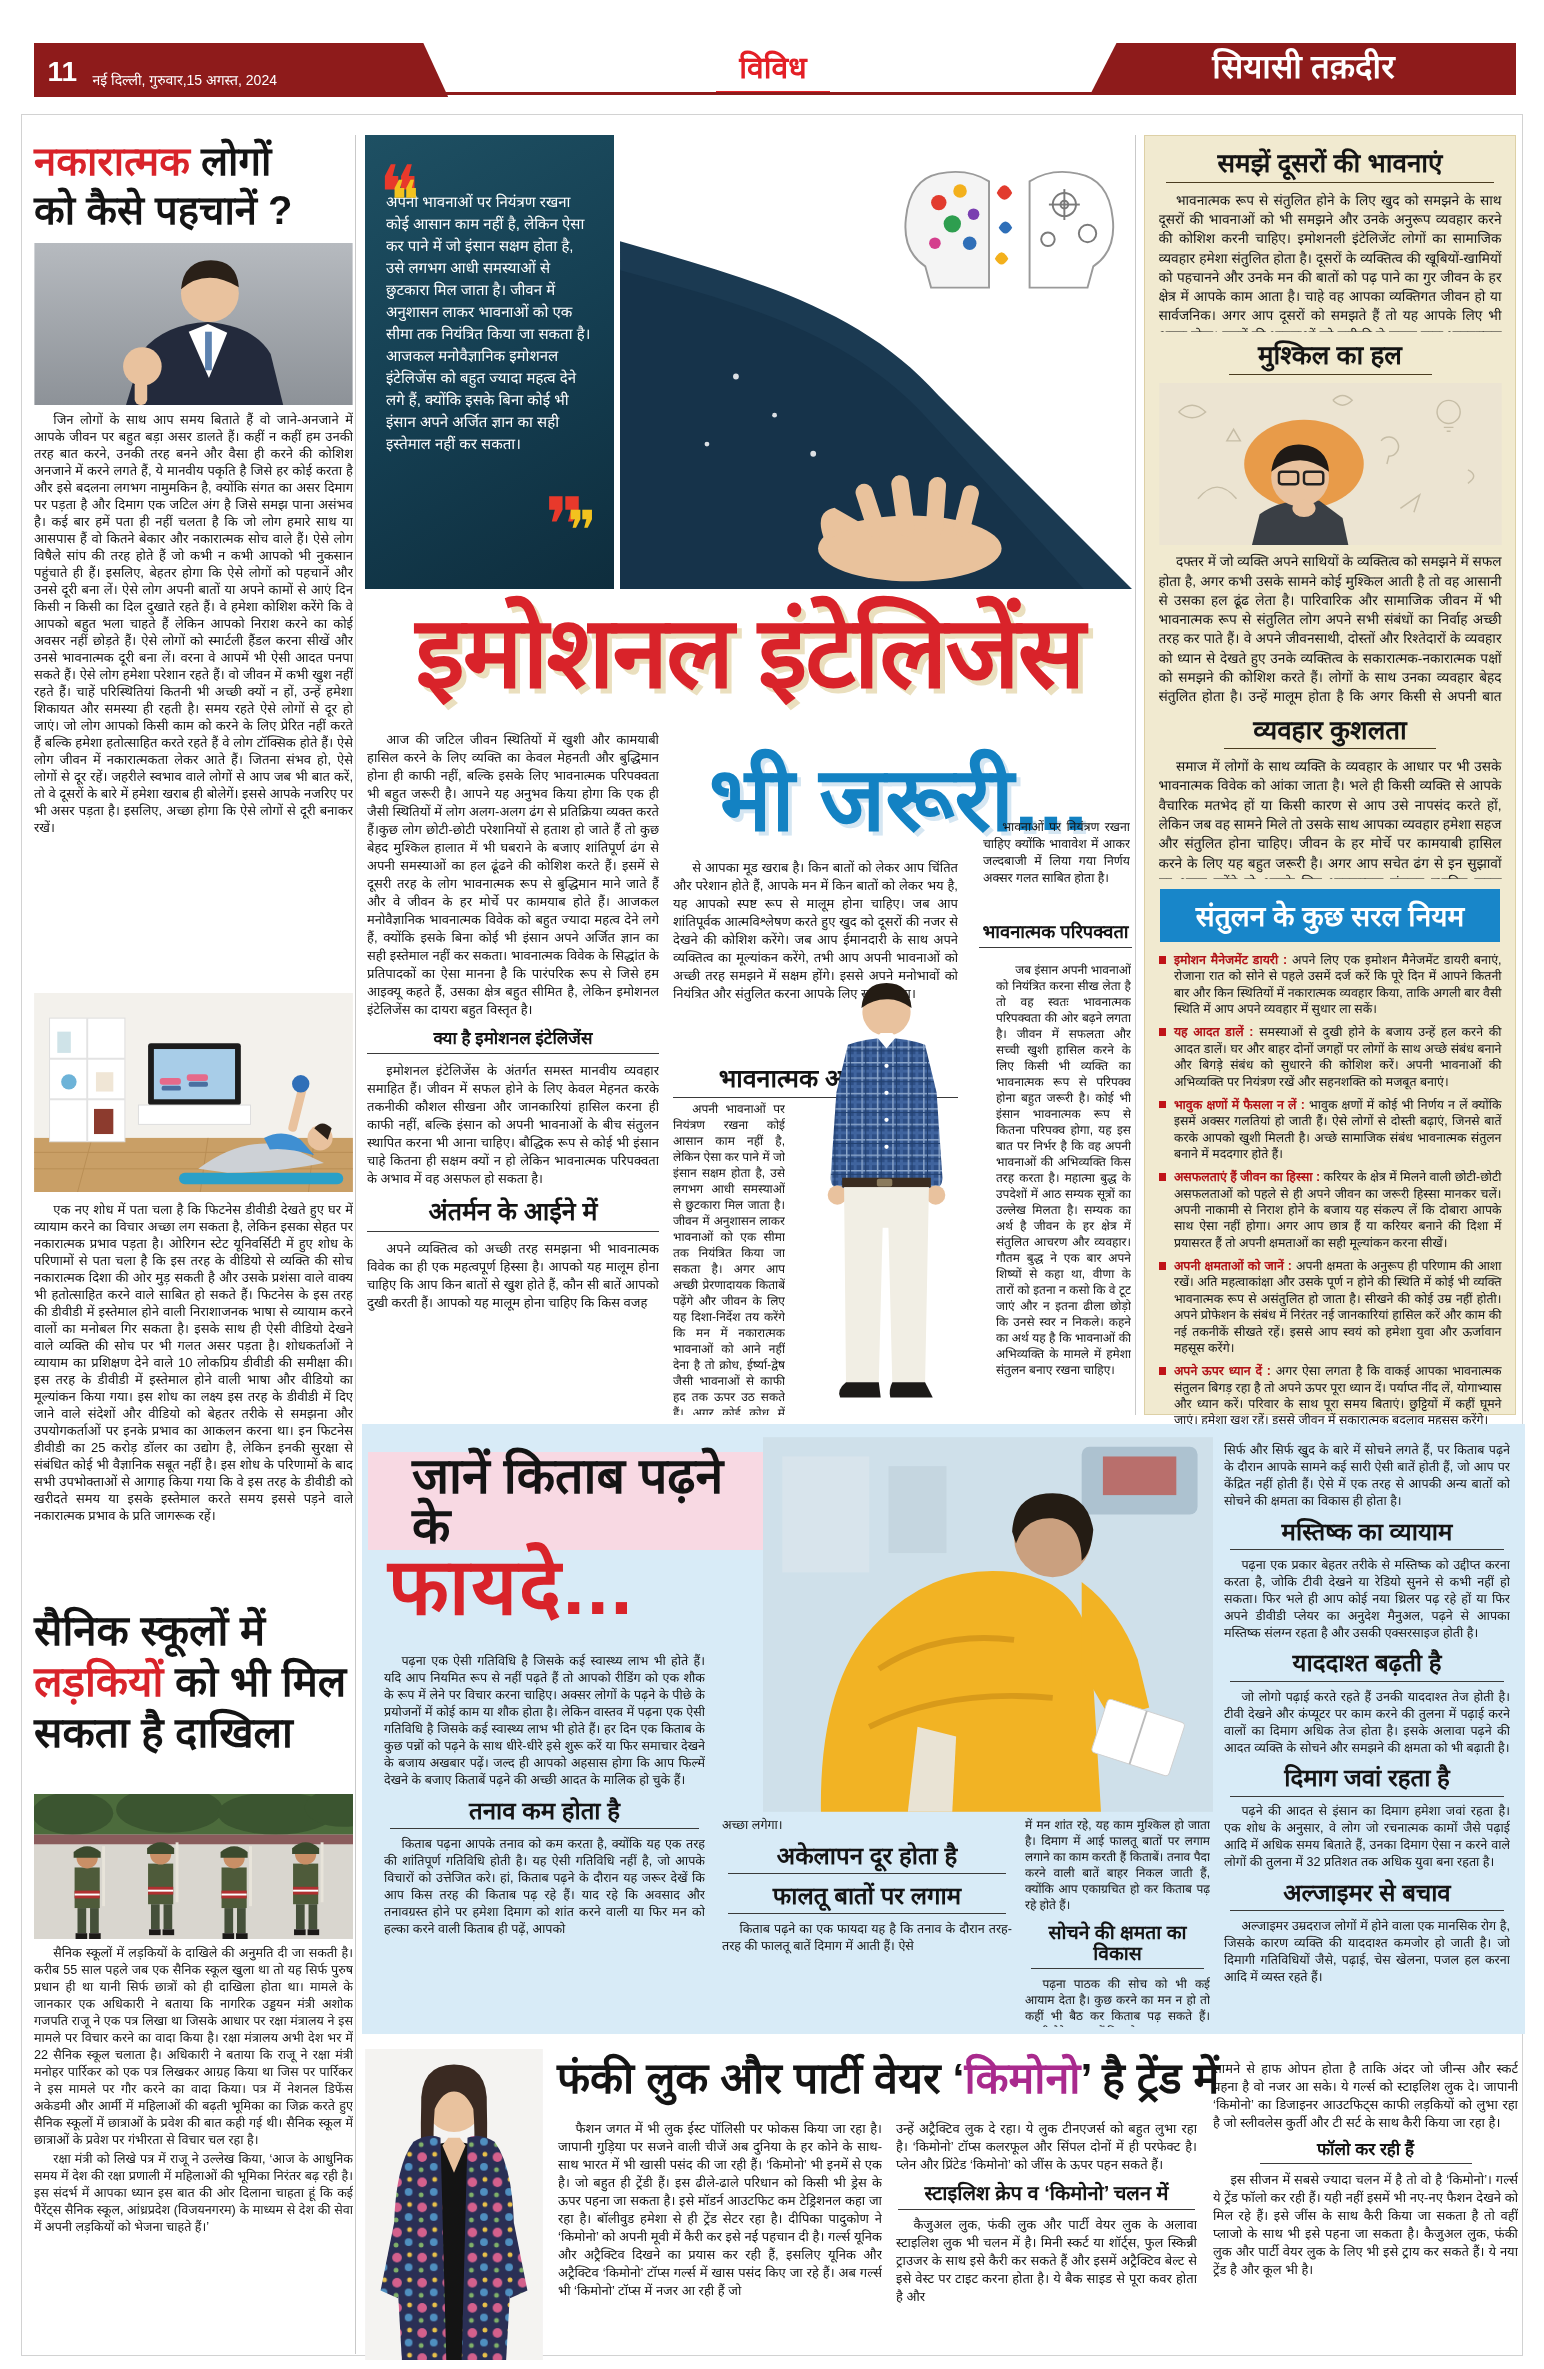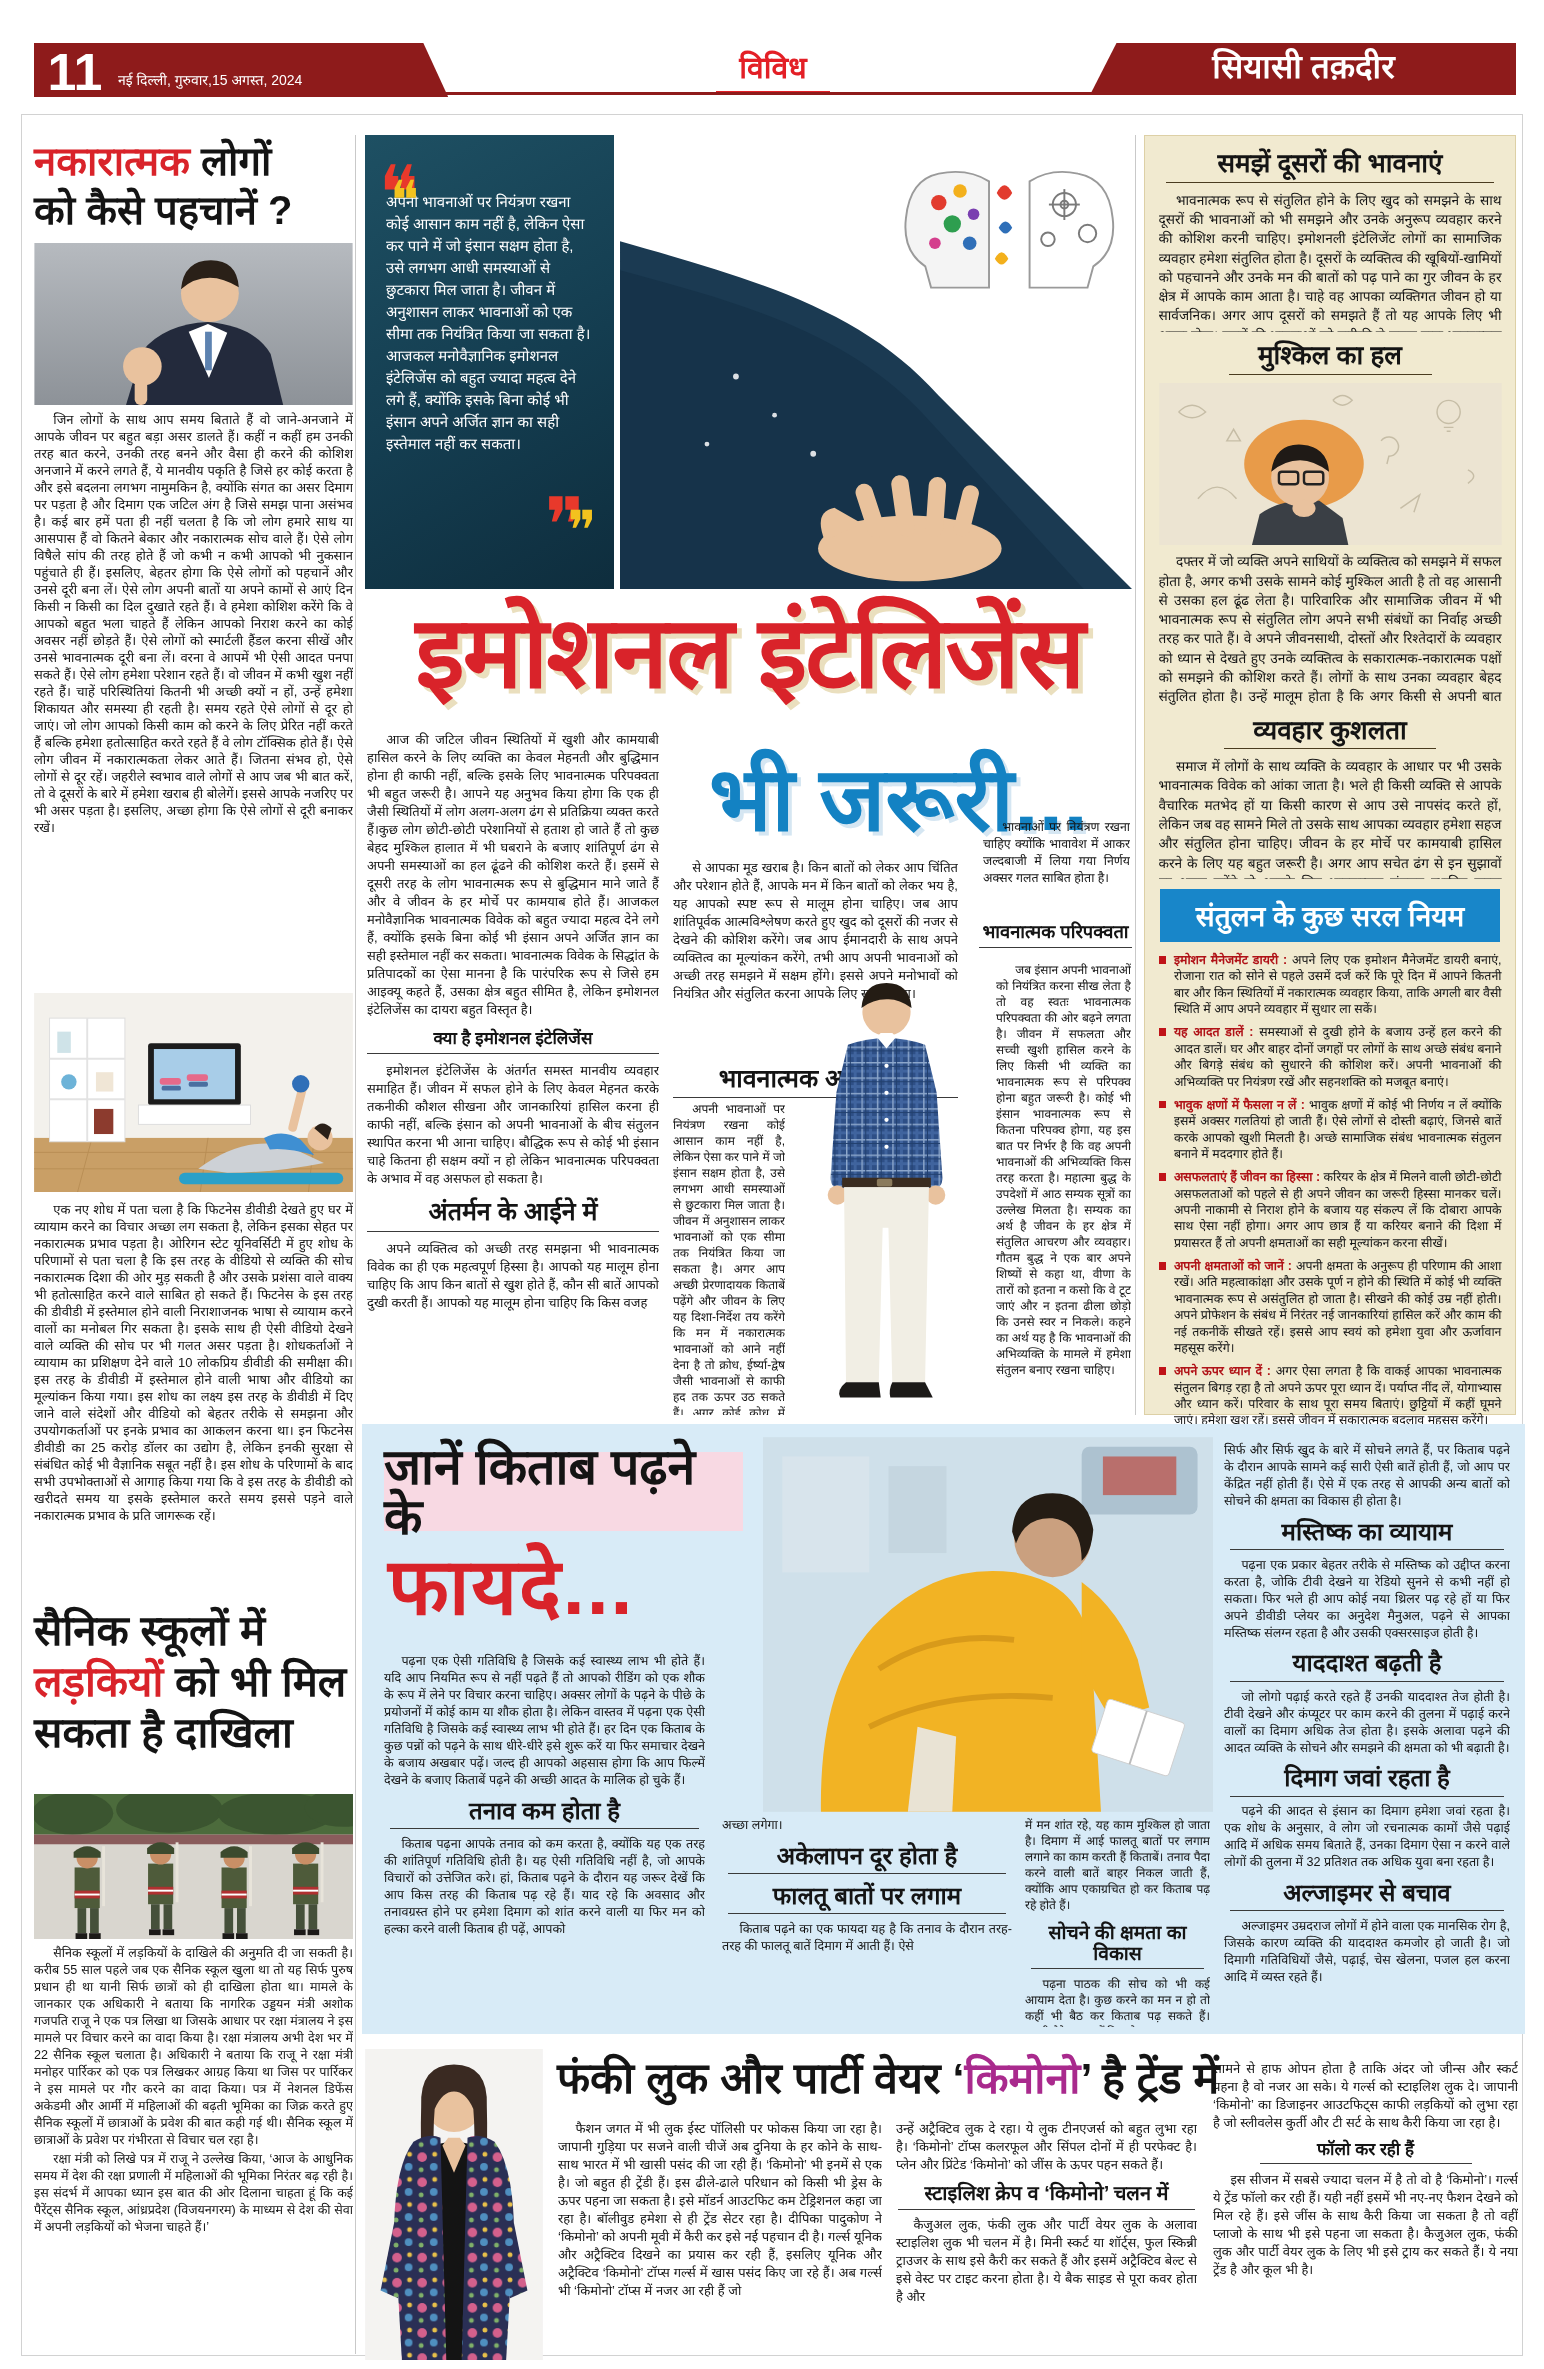--- a/index.html
+++ b/index.html
@@ -5,21 +5,21 @@
   html,body{margin:0;padding:0;background:#ffffff;}
   .page{position:relative;width:1545px;height:2369px;background:#ffffff;overflow:hidden;
         font-family:"Liberation Sans","DejaVu Sans",sans-serif;color:#141414;}
   .abs{position:absolute;}
   .frame{border:1px solid #d2d2d2;}
   .vrule{width:1px;background:#c9c9c9;}
   
   .mast{background:#8e1b1b;color:#fff;display:flex;align-items:flex-end;}
   .mast-left{clip-path:polygon(0 0,94% 0,100% 100%,0 100%);padding:0 9.7px 3.9px 13.5px;}
   .mast-right{clip-path:polygon(6% 0,100% 0,100% 100%,0 100%);justify-content:flex-start;align-items:center;}
-  .pageno{font-size:52px;font-weight:bold;line-height:42px;}
+  .pageno{font-size:28px;font-weight:bold;line-height:42px;}
   .dateline{font-size:14px;margin-left:15.4px;padding-bottom:3.9px;white-space:nowrap;}
   .secname{color:#e31f26;font-size:30px;font-weight:bold;text-align:center;border-bottom:2.9px solid #e31f26;padding-bottom:3.9px;}
   .mastword{font-size:33px;font-weight:bold;width:100%;text-align:center;padding-bottom:5.8px;}
   
   .lh1{font-weight:bold;line-height:1.22;}
   .red{color:#d9232a;} .blue{color:#1382c3;} .mag{color:#a92a8d;}
   .jt{text-align:justify;text-indent:19.3px;margin:0 0 1.9px 0;}
   .body-s{font-size:13px;line-height:17px;overflow:hidden;}
   .body-m{font-size:13px;line-height:18px;overflow:hidden;}
   .shead{font-weight:bold;text-align:center;border-bottom:1.9px solid #3a3a3a;padding-bottom:4.8px;margin:9.7px 0 7.7px 0;line-height:1.15;}
@@ -346,21 +346,21 @@
     <div class="rules-title">संतुलन के कुछ सरल नियम</div>
     <div class="rule"><span class="sq"></span><b>इमोशन मैनेजमेंट डायरी :</b> <span>अपने लिए एक इमोशन मैनेजमेंट डायरी बनाएं, रोजाना रात को सोने से पहले उसमें दर्ज करें कि पूरे दिन में आपने कितनी बार और किन स्थितियों में नकारात्मक व्यवहार किया, ताकि अगली बार वैसी स्थिति में आप अपने व्यवहार में सुधार ला सकें।</span></div>
     <div class="rule"><span class="sq"></span><b>यह आदत डालें :</b> <span>समस्याओं से दुखी होने के बजाय उन्हें हल करने की आदत डालें। घर और बाहर दोनों जगहों पर लोगों के साथ अच्छे संबंध बनाने और बिगड़े संबंध को सुधारने की कोशिश करें। अपनी भावनाओं की अभिव्यक्ति पर नियंत्रण रखें और सहनशक्ति को मजबूत बनाएं।</span></div>
     <div class="rule"><span class="sq"></span><b>भावुक क्षणों में फैसला न लें :</b> <span>भावुक क्षणों में कोई भी निर्णय न लें क्योंकि इसमें अक्सर गलतियां हो जाती हैं। ऐसे लोगों से दोस्ती बढ़ाएं, जिनसे बातें करके आपको खुशी मिलती है। अच्छे सामाजिक संबंध भावनात्मक संतुलन बनाने में मददगार होते हैं।</span></div>
     <div class="rule"><span class="sq"></span><b>असफलताएं हैं जीवन का हिस्सा :</b> <span>करियर के क्षेत्र में मिलने वाली छोटी-छोटी असफलताओं को पहले से ही अपने जीवन का जरूरी हिस्सा मानकर चलें। अपनी नाकामी से निराश होने के बजाय यह संकल्प लें कि दोबारा आपके साथ ऐसा नहीं होगा। अगर आप छात्र हैं या करियर बनाने की दिशा में प्रयासरत हैं तो अपनी क्षमताओं का सही मूल्यांकन करना सीखें।</span></div>
     <div class="rule"><span class="sq"></span><b>अपनी क्षमताओं को जानें :</b> <span>अपनी क्षमता के अनुरूप ही परिणाम की आशा रखें। अति महत्वाकांक्षा और उसके पूर्ण न होने की स्थिति में कोई भी व्यक्ति भावनात्मक रूप से असंतुलित हो जाता है। सीखने की कोई उम्र नहीं होती। अपने प्रोफेशन के संबंध में निरंतर नई जानकारियां हासिल करें और काम की नई तकनीकें सीखते रहें। इससे आप स्वयं को हमेशा युवा और ऊर्जावान महसूस करेंगे।</span></div>
     <div class="rule"><span class="sq"></span><b>अपने ऊपर ध्यान दें :</b> <span>अगर ऐसा लगता है कि वाकई आपका भावनात्मक संतुलन बिगड़ रहा है तो अपने ऊपर पूरा ध्यान दें। पर्याप्त नींद लें, योगाभ्यास और ध्यान करें। परिवार के साथ पूरा समय बिताएं। छुट्टियों में कहीं घूमने जाएं। हमेशा खुश रहें। इससे जीवन में सकारात्मक बदलाव महसूस करेंगे।</span></div>
   </div>
 
   <div class="abs bluebg" style="left:362px;top:1424px;width:1163px;height:610px;"></div>
-  <div class="abs bk-band" style="left:384px;top:1452px;width:359px;height:79px;">
+  <div class="abs bk-band" style="left:368px;top:1452px;width:359px;height:98px;padding-left:44px;">
     <span class="bk-h1">जानें किताब पढ़ने के</span>
   </div>
   <div class="abs bk-h2 red" style="left:388px;top:1547px;width:359px;">फायदे...</div>
 
   <svg class="abs" style="left:763px;top:1437px;" width="450" height="375" viewBox="0 0 466 388">
     <rect width="466" height="388" fill="#cfe0ea"></rect>
     <g opacity="0.7">
         <rect x="330" y="10" width="120" height="70" rx="8" fill="#9fb6c6"></rect>
         <rect x="352" y="20" width="76" height="40" fill="#b04038"></rect>
         <rect x="20" y="20" width="90" height="120" fill="#dde7ee"></rect>

